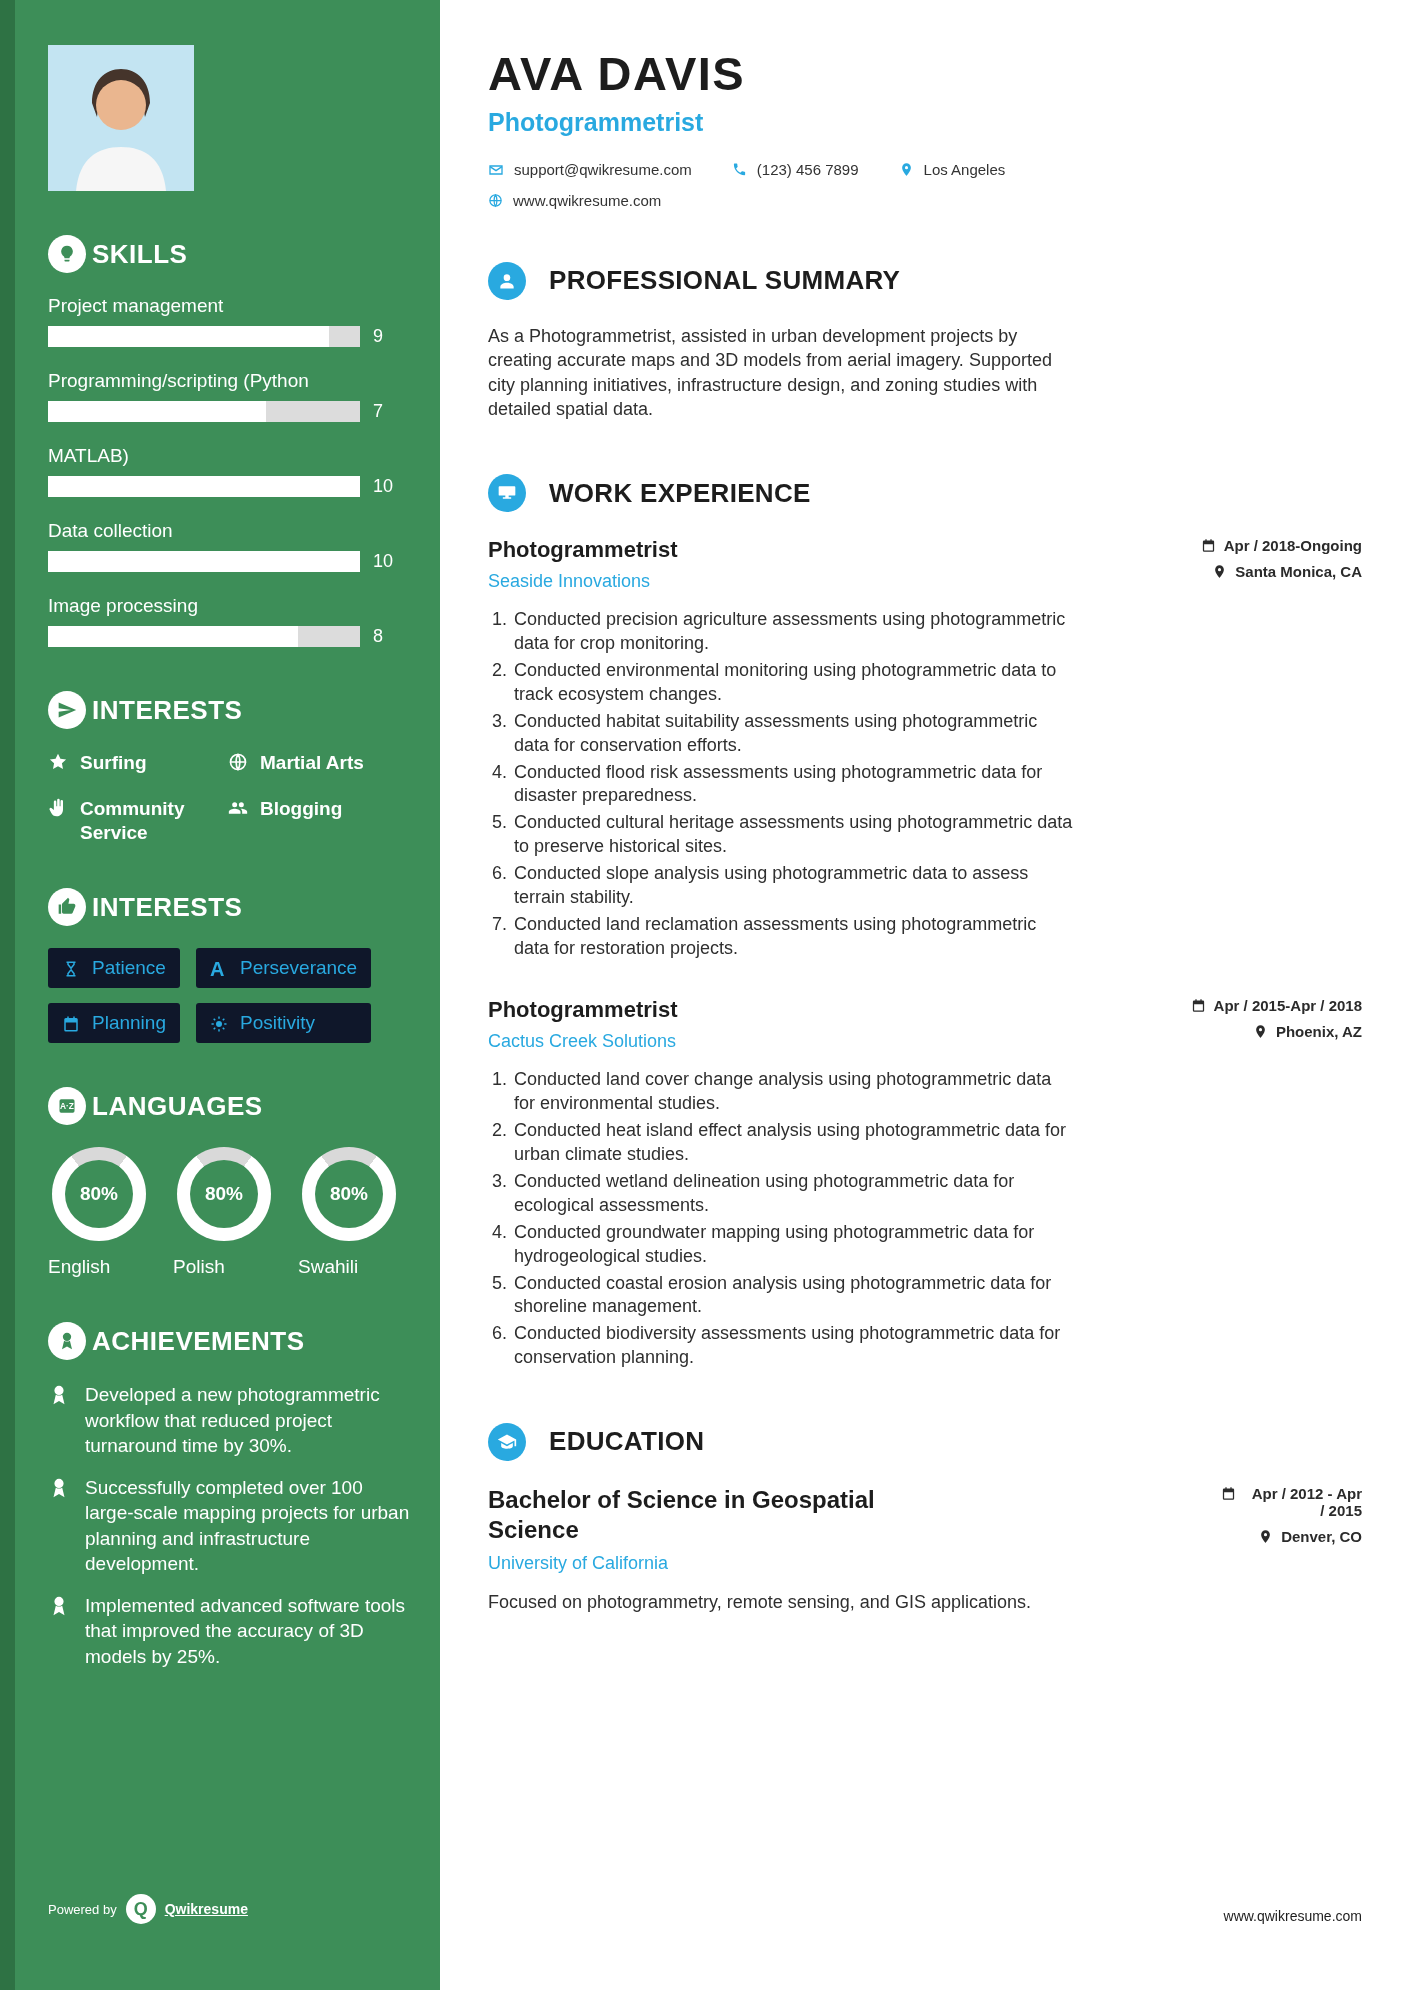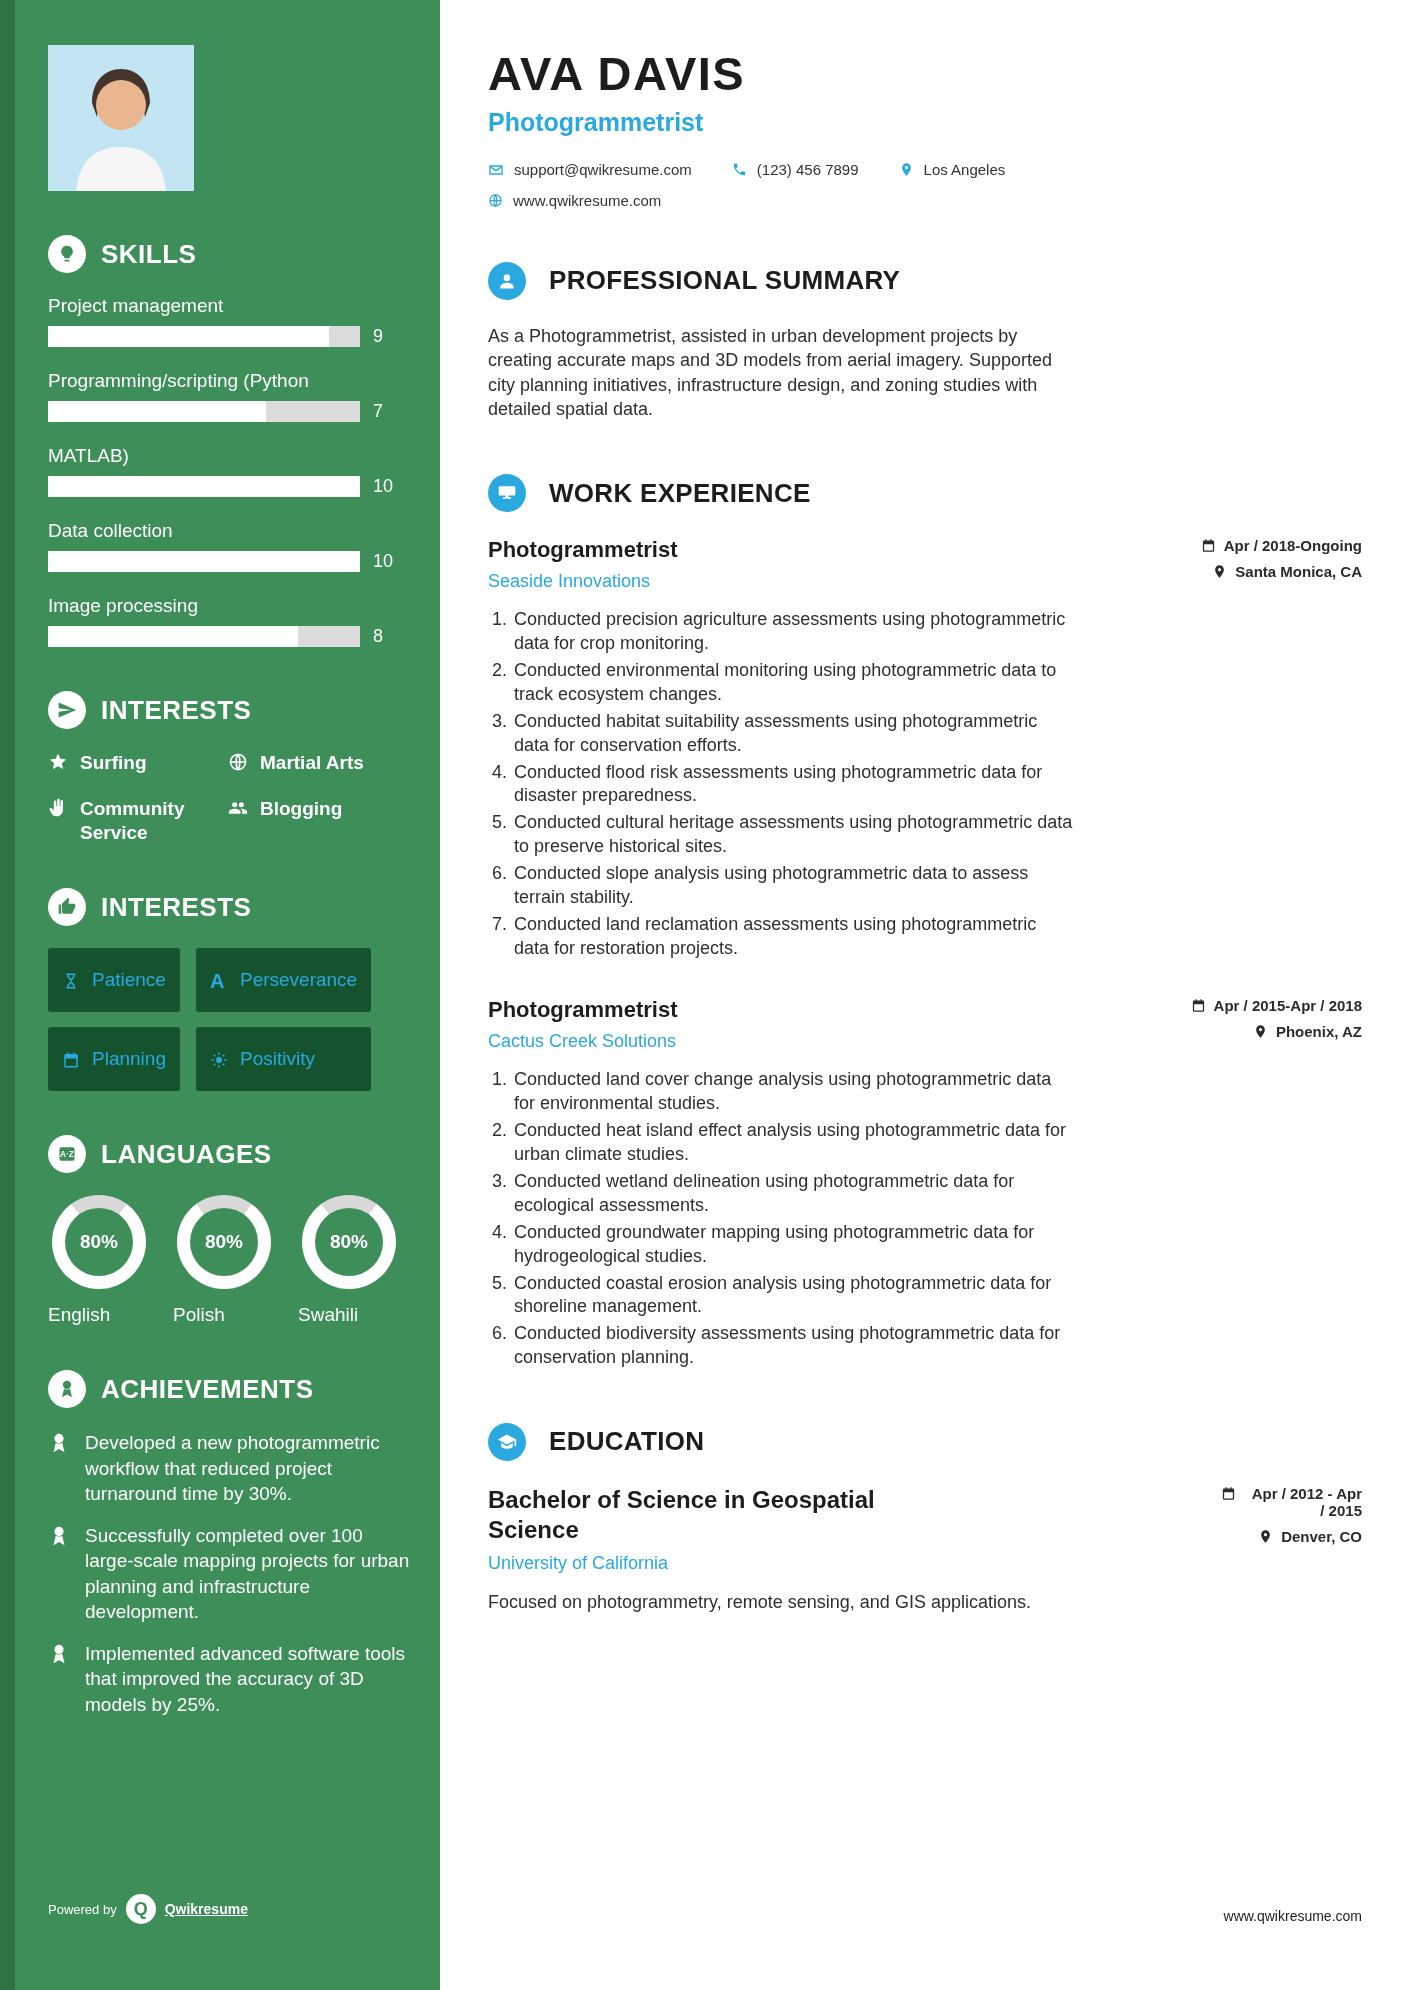--- a/index.html
+++ b/index.html
@@ -11,40 +11,40 @@
   body{margin:0;width:1407px;background:#fff;font-family:"Liberation Sans",sans-serif;}
   .page{display:flex;width:1407px;min-height:1990px;}
   .edge{flex:0 0 15px;background:var(--green-dark);}
   .sidebar{flex:0 0 425px;background:var(--green);color:#fff;padding:45px 26px 150px 33px;position:relative;}
   .main{flex:1;padding:42px 45px 110px 48px;position:relative;color:var(--text-body);}
 
   .photo{width:146px;height:146px;overflow:hidden;background:#c3e4f2;}
   .photo svg{display:block;}
 
   
-  .s-header{display:flex;align-items:center;gap:15px;margin:44px 0 22px;}
+  .s-header{display:flex;align-items:center;gap:6px;margin:44px 0 22px;}
   .s-header .ic{flex:0 0 38px;width:38px;height:38px;border-radius:50%;background:#fff;color:var(--green);display:flex;align-items:center;justify-content:center;}
   .s-header h2{margin:0;font-size:26px;letter-spacing:.5px;font-weight:bold;}
 
   
   .skill{margin-bottom:23px;}
   .skill-label{font-size:19px;margin-bottom:9px;}
   .skill-row{display:flex;align-items:center;gap:13px;}
   .skill-bar{width:312px;height:21px;background:var(--bar-track);}
   .skill-fill{height:100%;background:#fff;}
   .skill-value{font-size:18px;}
 
   
   .interests-grid{display:grid;grid-template-columns:172px 1fr;row-gap:22px;column-gap:8px;}
   .interest{display:flex;gap:12px;font-size:19px;align-items:flex-start;line-height:1.25;font-weight:bold;}
   .iic{flex:0 0 20px;display:flex;margin-top:1px;}
 
   
   .chips{display:grid;grid-template-columns:repeat(2,max-content);gap:15px 16px;}
-  .chip{display:flex;align-items:center;gap:10px;background:#14532d;color:var(--blue);font-size:19px;padding:21px 14px;border-radius:3px;}
+  .chip{display:flex;align-items:center;gap:10px;background:#0f172a;color:var(--blue);font-size:19px;padding:9px 14px;border-radius:3px;}
   .glyph-a{font-weight:bold;font-size:20px;line-height:1;}
 
   
   .langs{display:flex;gap:23px;margin-top:4px;}
   .lang{width:102px;text-align:left;}
   .ring{width:94px;height:94px;border-radius:50%;position:relative;margin:0 auto;background:conic-gradient(#fff 0 288deg,var(--ring-remainder) 288deg 360deg);}
   .ring-center{position:absolute;inset:13px;border-radius:50%;background:var(--green);display:flex;align-items:center;justify-content:center;font-size:19px;font-weight:bold;}
   .lang-label{margin-top:15px;font-size:19px;}
 
   

